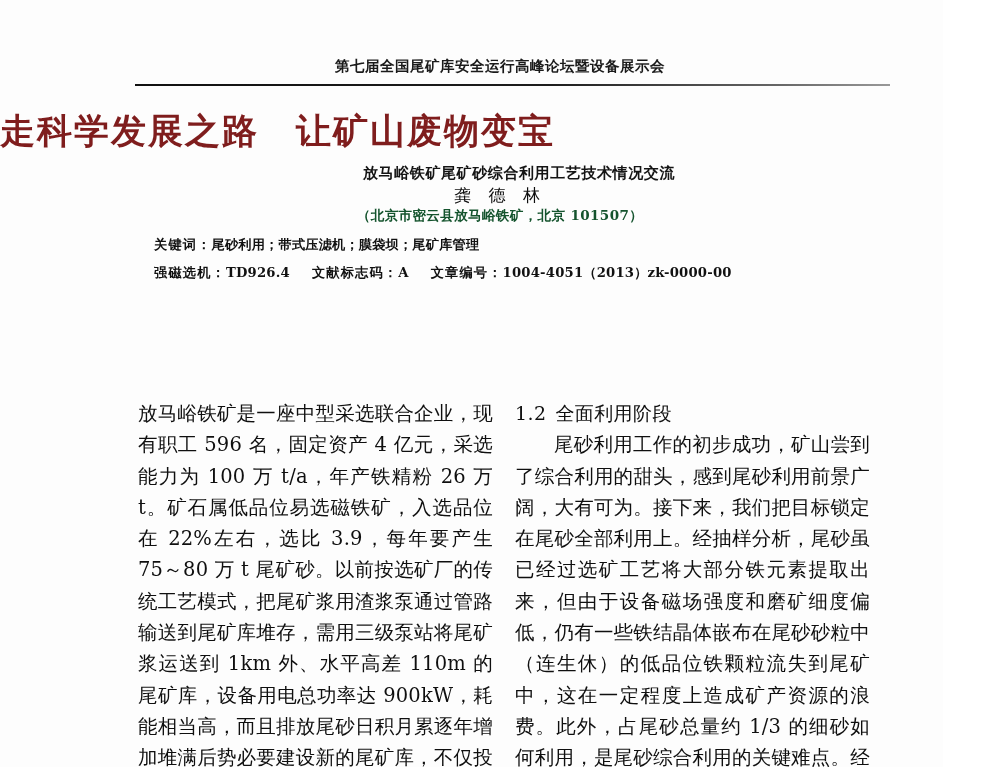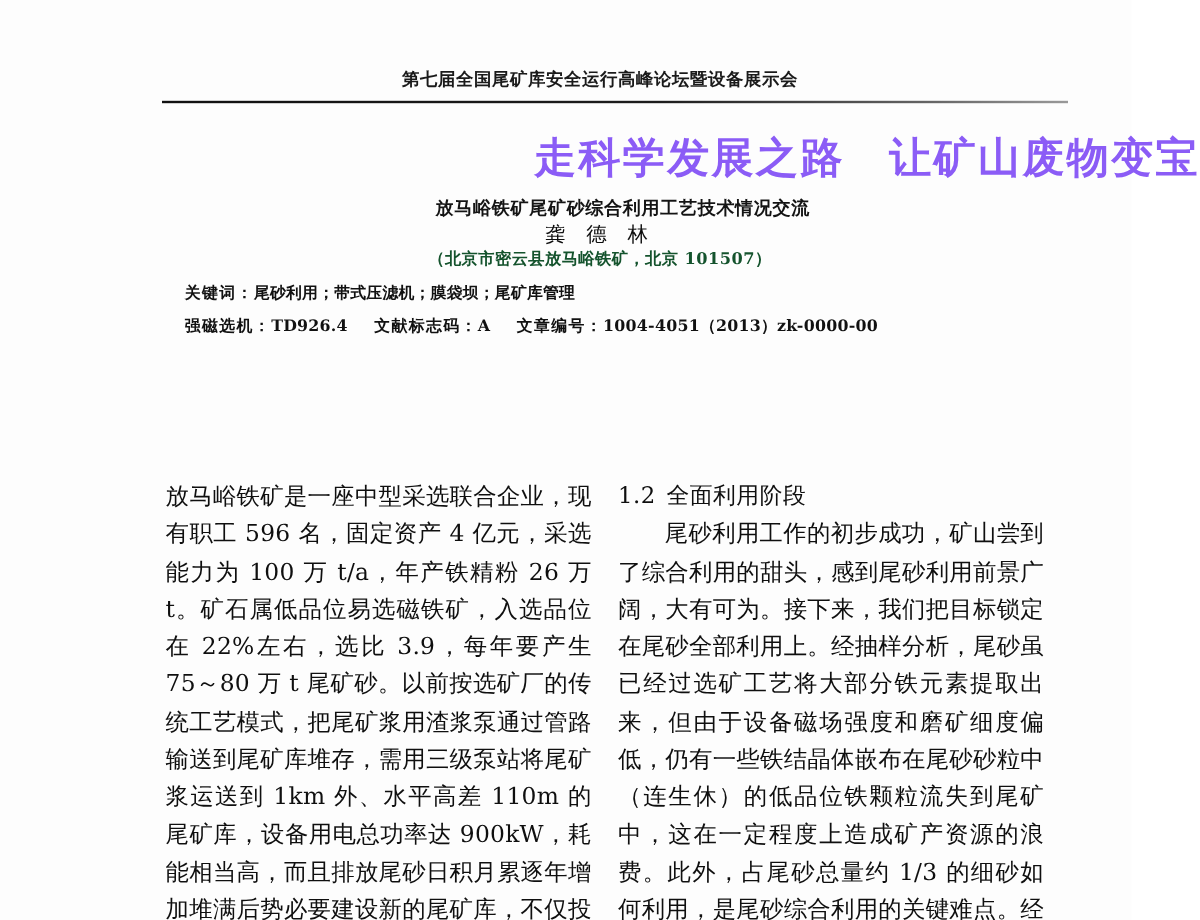--- a/index.html
+++ b/index.html
@@ -43,26 +43,26 @@
     height: 2px;
     background: linear-gradient(to right, #111 0%, #1d1d1d 55%, #666 85%, #999 100%);
   }
 
   
   .title {
     position: absolute;
     top: 108px;
     left: 0;
     width: 1000px;
-    text-align: right;
+    text-align: left;
     font-family: "DejaVu Serif", serif;
     font-weight: bold;
     font-size: 35px;
     letter-spacing: 2px;
-    color: #8b5cf6;
+    color: #7f1d1d;
     white-space: pre;
   }
   .subtitle {
     position: absolute;
     top: 164px;
     left: 0;
     width: 1000px;
     text-align: center;
     font-family: "DejaVu Serif", serif;
     font-weight: bold;

